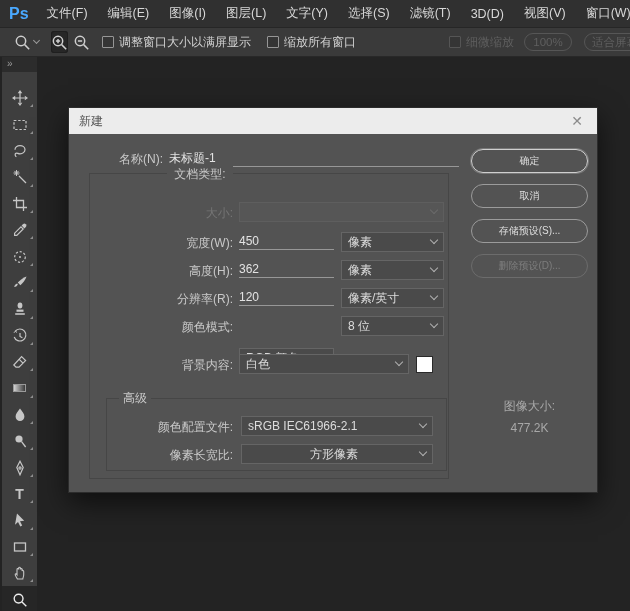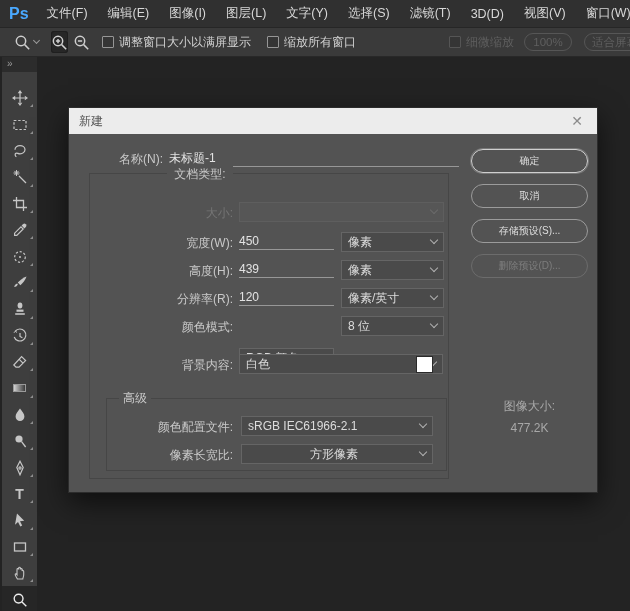--- a/index.html
+++ b/index.html
@@ -325,21 +325,21 @@
   </div>
 
   <div class="abs lab" style="left:20px;top:127px;width:144px;">宽度(W):</div>
   <div class="abs val-input" style="left:170px;top:125px;width:95px;">450</div>
   <div class="abs dd" style="left:272px;top:124px;width:103px;">
     <span class="dd-text">像素</span>
     <span class="chev"></span>
   </div>
 
   <div class="abs lab" style="left:20px;top:155px;width:144px;">高度(H):</div>
-  <div class="abs val-input" style="left:170px;top:153px;width:95px;">439</div>
+  <div class="abs val-input" style="left:170px;top:153px;width:95px;">362</div>
   <div class="abs dd" style="left:272px;top:152px;width:103px;">
     <span class="dd-text">像素</span>
     <span class="chev"></span>
   </div>
 
   <div class="abs lab" style="left:20px;top:183px;width:144px;">分辨率(R):</div>
   <div class="abs val-input" style="left:170px;top:181px;width:95px;">120</div>
   <div class="abs dd" style="left:272px;top:180px;width:103px;">
     <span class="dd-text">像素/英寸</span>
     <span class="chev"></span>
@@ -349,21 +349,21 @@
   <div class="abs dd" style="left:170px;top:208px;width:95px;margin-top:32px;">
     <span class="dd-text">RGB 颜色</span>
     <span class="chev"></span>
   </div>
   <div class="abs dd" style="left:272px;top:208px;width:103px;">
     <span class="dd-text">8 位</span>
     <span class="chev"></span>
   </div>
 
   <div class="abs lab" style="left:20px;top:249px;width:144px;">背景内容:</div>
-  <div class="abs dd" style="left:170px;top:246px;width:204px;">
+  <div class="abs dd" style="left:170px;top:246px;width:170px;">
     <span class="dd-text">白色</span>
     <span class="chev"></span>
   </div>
   <div class="abs swatch" style="left:347px;top:248px;"></div>
 
   <div class="abs group" style="left:37px;top:290px;width:341px;height:73px;">
     <span class="legend" style="position:absolute;top:-9px;left:12px;">高级</span>
   </div>
 
   <div class="abs lab" style="left:20px;top:311px;width:144px;">颜色配置文件:</div>

